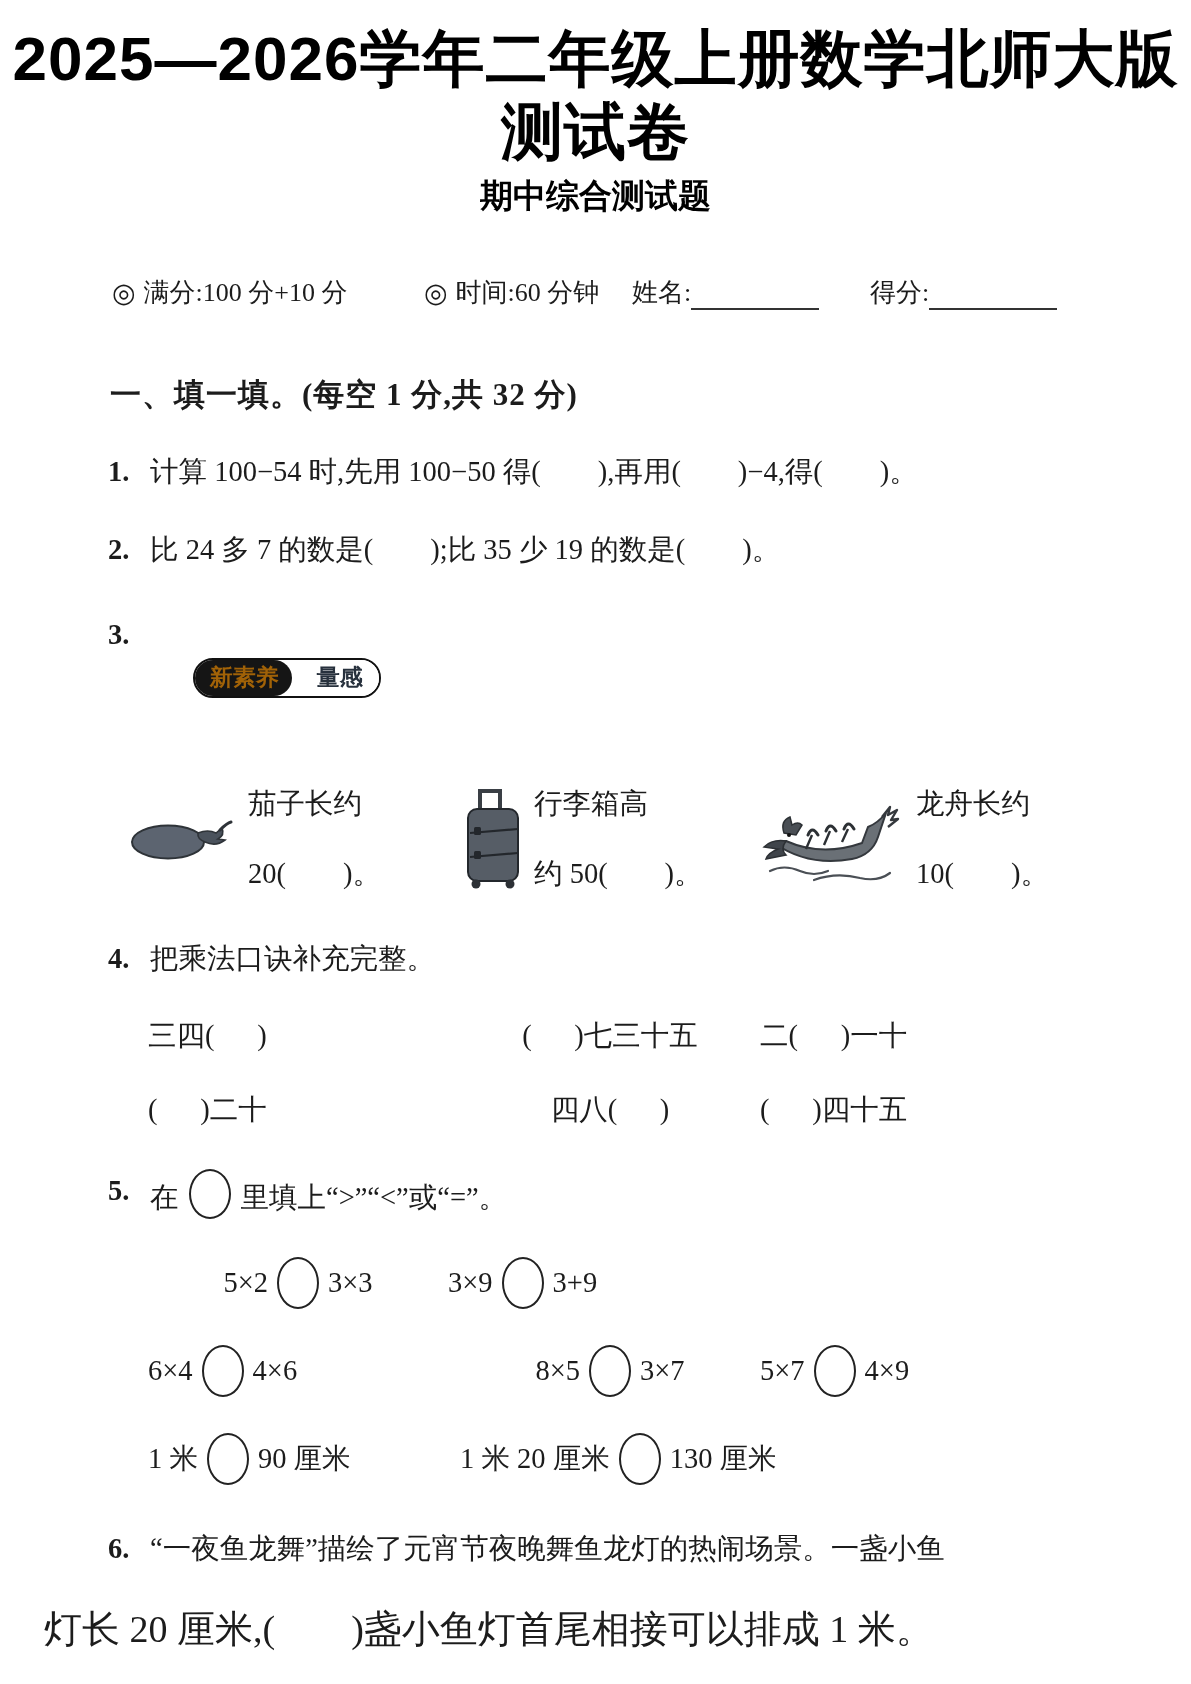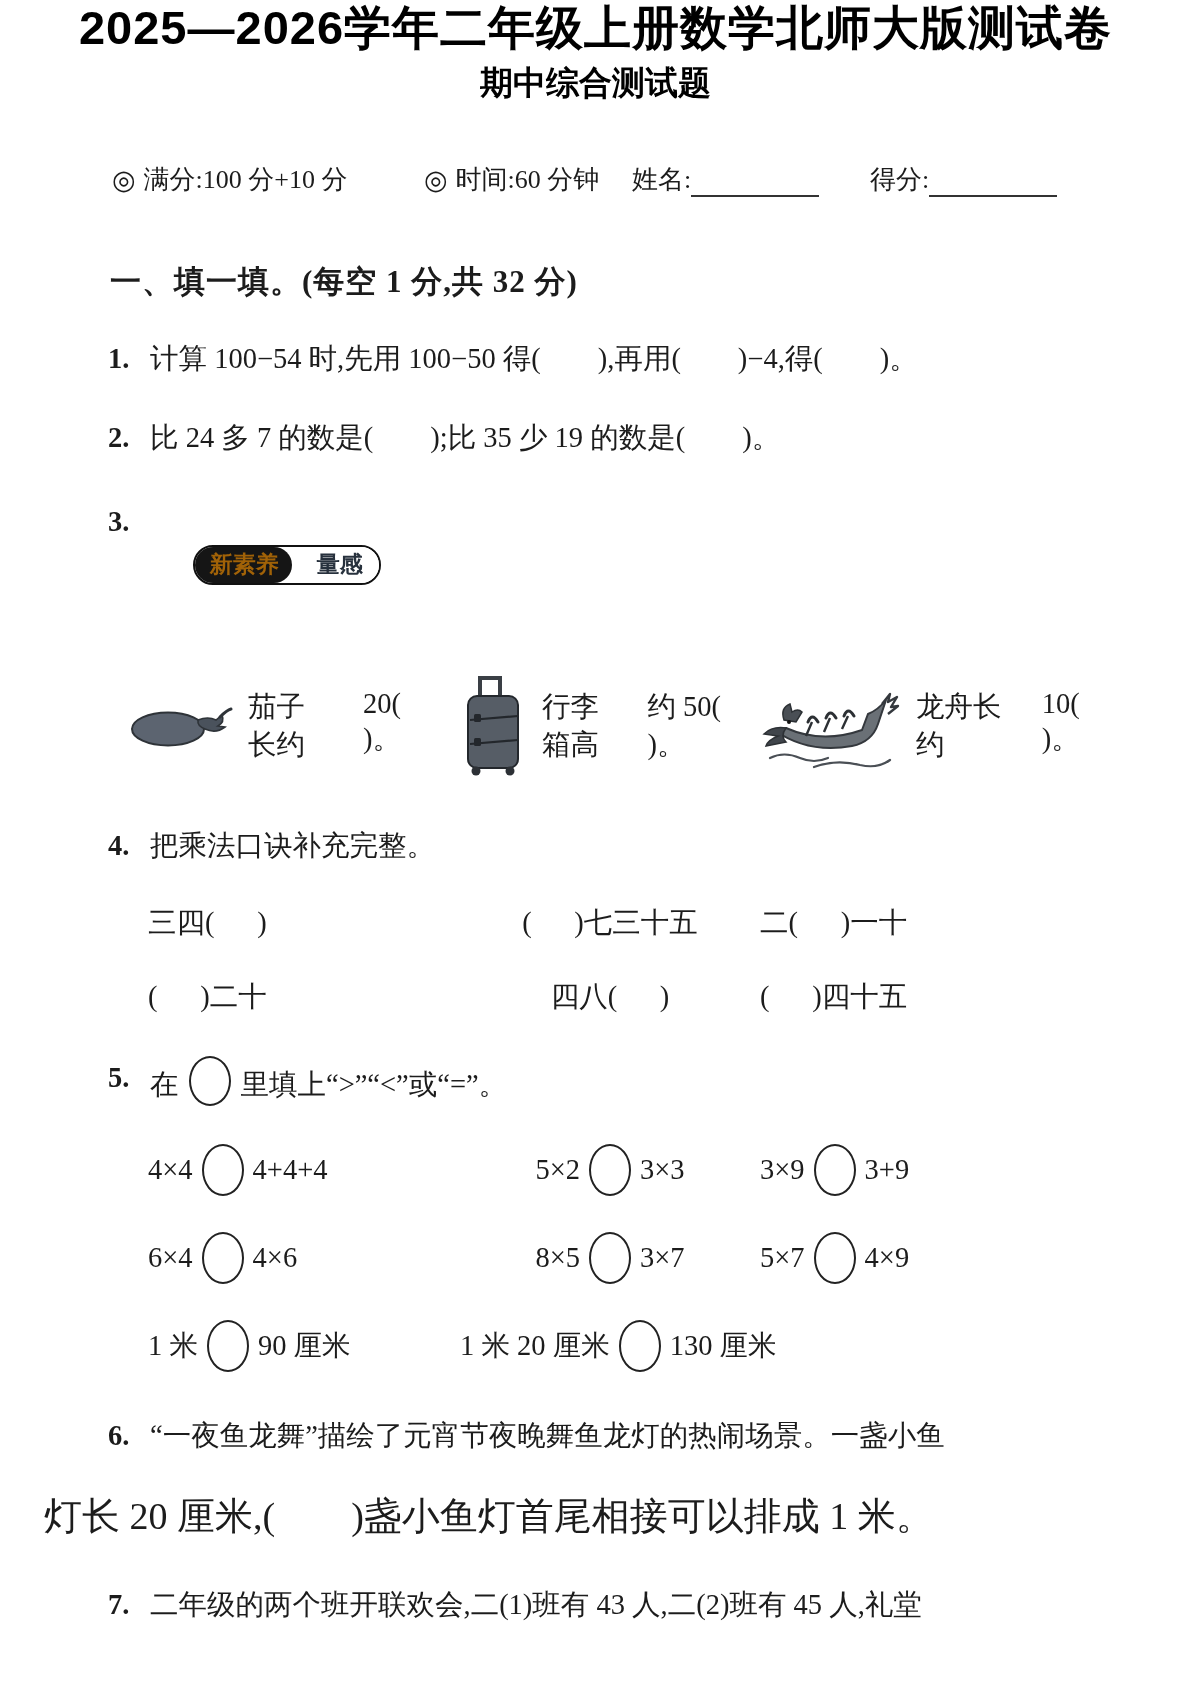--- a/index.html
+++ b/index.html
@@ -9,24 +9,25 @@
     width: 1191px;
     height: 1684px;
     margin: 0 auto;
     background: #ffffff;
     color: #1c1c1c;
     font-family: "Liberation Serif", "DejaVu Serif", serif;
     overflow: hidden;
   }
   
   .title {
+    padding-top: 22px;
     text-align: center;
     font-family: "Liberation Sans", "DejaVu Sans", sans-serif;
     font-weight: bold;
-    font-size: 47px;
+    font-size: 62px;
     letter-spacing: 1px;
     color: #000;
     line-height: 1.18;
   }
   .subtitle {
     margin-top: 6px;
     text-align: center;
     font-family: "Liberation Sans", "DejaVu Sans", sans-serif;
     font-weight: bold;
     font-size: 33px;
@@ -106,29 +107,29 @@
   }
   
   .q3-items {
     display: flex;
     margin: 38px 40px 0 128px;
   }
   .q3-item { display: flex; align-items: center; }
   .q3-item .pic { flex: none; }
   .q3-text {
     display: flex;
-    flex-direction: row;
+    flex-direction: column;
     gap: 32px;
     font-size: 28.5px;
     white-space: pre-wrap;
     margin-left: 14px;
   }
   .q3-item-1 { width: 332px; }
   .q3-item-2 { width: 296px; }
-  .q3-item-2 .q3-text { margin-left: 16px; }
+  .q3-item-2 .q3-text { margin-left: 8px; }
   .q3-item-3 { flex: 1; }
   
   .cols { display: flex; margin: 36px 40px 0 148px; font-size: 28.5px; white-space: pre-wrap; }
   .cols .c1 { width: 312px; }
   .cols .c2 { width: 300px; text-align: center; }
   .cols .c3 { flex: 1; }
   .cmp { display: inline-flex; align-items: center; }
   .circle {
     display: inline-block;
     width: 42px;
@@ -269,21 +270,20 @@
     <span class="c2">四八(      )</span>
     <span class="c3">(      )四十五</span>
   </div>
 
   <div class="q" style="margin-top:40px;">
     <span class="q-num">5.</span>
     <span class="q-body"><span>在</span><span class="circle-inline"></span><span>里填上“&gt;”“&lt;”或“=”。</span></span>
   </div>
 
   <div class="cols">
-    <span class="c1"><span class="cmp"><span>4×4</span><span class="circle"></span><span>4+4+4</span></span></span>
     <span class="c2"><span class="cmp"><span>5×2</span><span class="circle"></span><span>3×3</span></span></span>
     <span class="c3"><span class="cmp"><span>3×9</span><span class="circle"></span><span>3+9</span></span></span>
   </div>
 
   <div class="cols">
     <span class="c1"><span class="cmp"><span>6×4</span><span class="circle"></span><span>4×6</span></span></span>
     <span class="c2"><span class="cmp"><span>8×5</span><span class="circle"></span><span>3×7</span></span></span>
     <span class="c3"><span class="cmp"><span>5×7</span><span class="circle"></span><span>4×9</span></span></span>
   </div>
 

